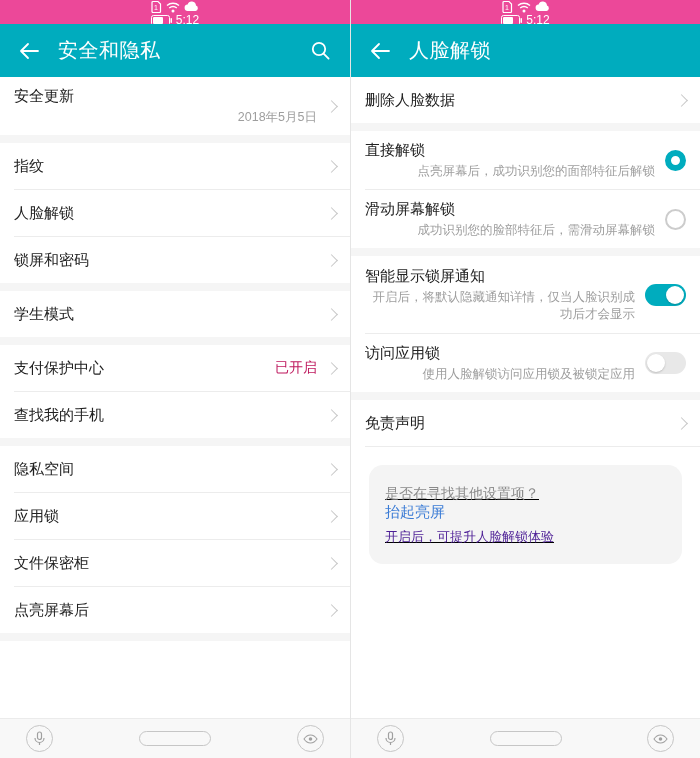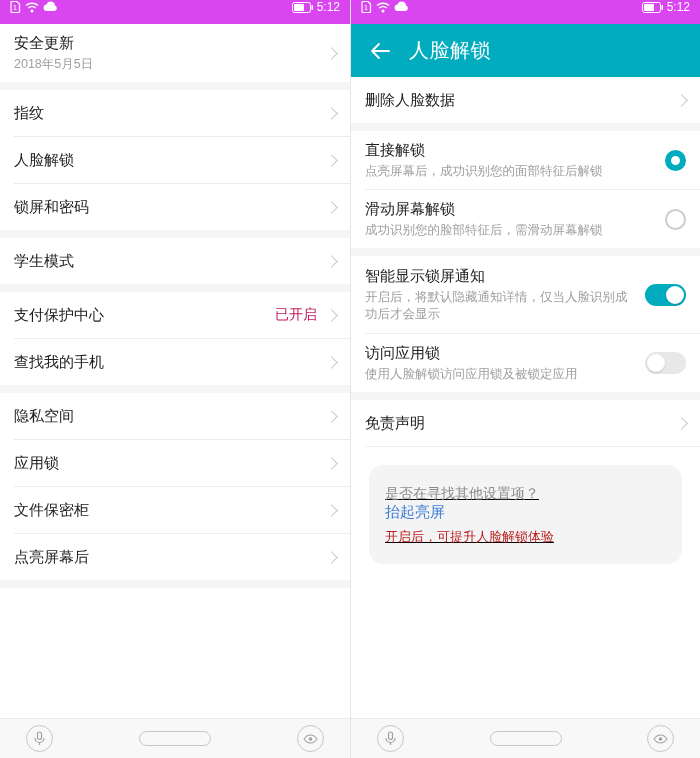--- a/index.html
+++ b/index.html
@@ -3,38 +3,38 @@
 <meta charset="utf-8">
 <style>
   * { box-sizing: border-box; margin: 0; padding: 0; }
   html,body { width:700px; height:758px; overflow:hidden; }
   body { font-family: "Liberation Sans", "DejaVu Sans", sans-serif; background:#fff; }
   .screens { display:flex; width:700px; height:758px; }
   .phone { width:350px; height:758px; display:flex; flex-direction:column; background:#fff; position:relative; }
   .phone + .phone { border-left:1px solid rgba(0,0,0,0.10); }
 
   
-  .statusbar { height:24px; background:#d946ef; display:flex; align-items:flex-start; padding:0 10px; color:#fff; flex-shrink:0; }
+  .statusbar { height:24px; background:#ec4899; display:flex; align-items:center; padding:0 10px; color:#fff; flex-shrink:0;flex-direction:column; }
   .sb-left { display:flex; align-items:center; gap:4px; }
   .sb-spacer { flex:1; }
   .sb-right { display:flex; align-items:center; gap:4px; }
   .sb-time { font-size:12px; color:#fff; }
   .header { height:53px; background:#00ACBE; display:flex; align-items:center; padding:0 16px; flex-shrink:0; }
   .back-btn { width:26px; height:26px; display:flex; align-items:center; justify-content:center; cursor:pointer; }
   .h-title { color:#fff; font-size:20px; margin-left:16px; flex:1; letter-spacing:0.5px; }
   .search-btn { width:28px; height:28px; display:flex; align-items:center; justify-content:center; cursor:pointer; }
 
   
   .content { flex:1; background:#fff; overflow:hidden; display:flex; flex-direction:column; }
   .row { display:flex; align-items:center; padding:12px 14px; min-height:46px; background:#fff; cursor:pointer; }
   .row.tall { min-height:58px; padding-top:9px; padding-bottom:9px; }
   .row.xtall { min-height:76px; padding-top:10px; padding-bottom:10px; }
   .row-text { flex:1; min-width:0; padding-right:10px; }
   .row-title { font-size:15px; color:#212121; line-height:20px; }
-  .row-sub { font-size:12.5px; color:#9e9e9e; line-height:17px; margin-top:3px; }
+  .row-sub { font-size:12.5px; color:#9e9e9e; line-height:17px; margin-top:3px;text-align:right; }
   .row-value { font-size:14px; color:#be185d; margin-right:10px; white-space:nowrap; }
   .chev { width:9px; height:9px; border-top:1.6px solid #c7c7c7; border-right:1.6px solid #c7c7c7; transform:rotate(45deg); flex-shrink:0; }
   .chev.down { transform:rotate(135deg); margin-top:-4px; }
   .divider { height:1px; background:#ececec; margin-left:14px; flex-shrink:0; }
   .gap { height:8px; background:#f5f5f5; flex-shrink:0; }
 
   
   .radio { width:21px; height:21px; border-radius:50%; flex-shrink:0; cursor:pointer; }
   .radio.on { border:6.5px solid #00ACBE; background:#fff; }
   .radio.off { border:2px solid #cccccc; background:#fff; }
@@ -42,21 +42,21 @@
   .toggle.on { background:#00ACBE; }
   .toggle.off { background:#e8e8e8; }
   .toggle .knob { position:absolute; top:2px; width:18px; height:18px; border-radius:50%; background:#fff; box-shadow:0 1px 2px rgba(0,0,0,0.18); }
   .toggle.on .knob { right:2px; }
   .toggle.off .knob { left:2px; }
 
   
   .card { margin:18px; background:#f4f4f4; border-radius:14px; padding:20px 16px 18px 16px;text-decoration:underline; }
   .card-q { font-size:14px; color:#8a8a8a; }
   .card-link { font-size:15px; color:#3A7BD5; margin-top:0; cursor:pointer; display:inline-block; }
-  .card-desc { font-size:13px; color:#b91c1c; margin-top:6px; }
+  .card-desc { font-size:13px; color:#4c1d95; margin-top:6px; }
 
   
   .navbar { height:40px; background:#f8f8f8; border-top:1px solid #ebebeb; display:flex; align-items:center; justify-content:space-between; padding:0 26px; flex-shrink:0; }
   .circle-btn { width:27px; height:27px; border:1.2px solid #c6c6c6; border-radius:50%; display:flex; align-items:center; justify-content:center; color:#a0a0a0; cursor:pointer; background:transparent; }
   .nav-pill { width:72px; height:15px; border:1.5px solid #c6c6c6; border-radius:9px; cursor:pointer; }
   svg { display:block; }
 </style>
 </head>
 <body>
 
@@ -90,20 +90,34 @@
             <svg width="21" height="11" viewBox="0 0 21 11">
               <rect x="0.5" y="0.5" width="18" height="10" rx="2" fill="none" stroke="#fff"></rect>
               <rect x="2" y="2" width="10" height="7" rx="1" fill="#fff"></rect>
               <rect x="19.5" y="3" width="1.5" height="5" rx="0.7" fill="#fff"></rect>
             </svg>
           </span>
         <span class="sb-time">5:12</span>
       </div>
     </div>
 
+    <div class="header">
+      <span class="back-btn">
+          <svg width="20" height="18" viewBox="0 0 20 18">
+            <path d="M9 2 L2 9 L9 16 M2 9 H19" fill="none" stroke="#fff" stroke-width="1.8" stroke-linecap="round" stroke-linejoin="round"></path>
+          </svg>
+        </span>
+      <span class="h-title">安全和隐私</span>
+      <span class="search-btn">
+          <svg width="21" height="21" viewBox="0 0 21 21">
+            <circle cx="9" cy="9" r="6.2" fill="none" stroke="#fff" stroke-width="1.8"></circle>
+            <line x1="13.6" y1="13.6" x2="18.6" y2="18.6" stroke="#fff" stroke-width="1.8" stroke-linecap="round"></line>
+          </svg>
+        </span>
+    </div>
 
     <div class="content">
       <div class="row tall">
         <div class="row-text">
           <div class="row-title">安全更新</div>
           <div class="row-sub">2018年5月5日</div>
         </div>
         <span class="chev"></span>
       </div>
       <div class="gap"></div>

